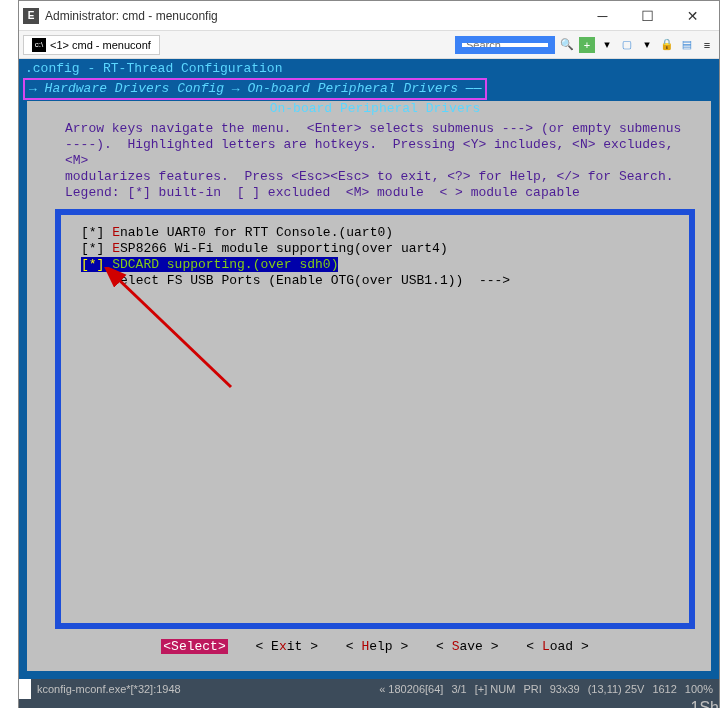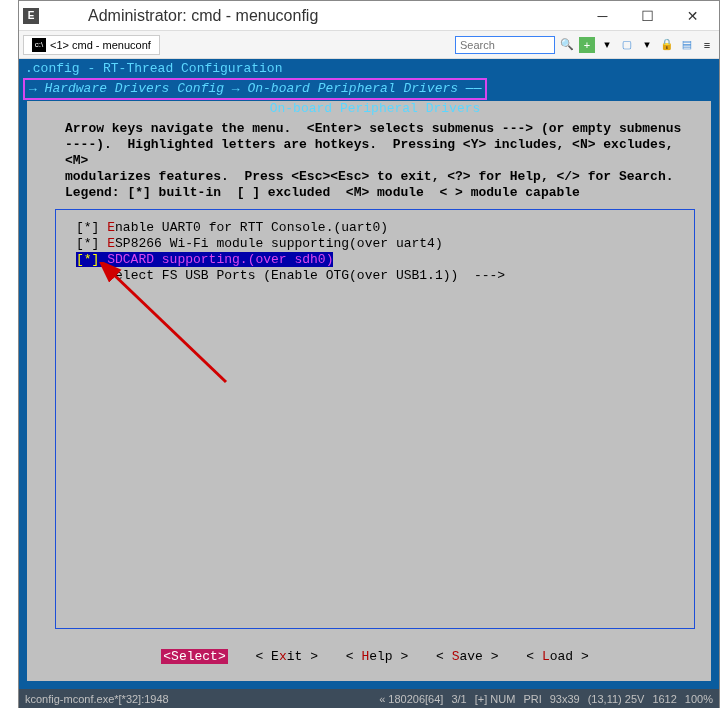--- a/index.html
+++ b/index.html
@@ -2,57 +2,57 @@
 <html><head>
   <meta charset="utf-8">
   <style>
     * { margin: 0; padding: 0; box-sizing: border-box; }
     body { font-family: 'Segoe UI', Tahoma, sans-serif; background: #fff; width: 723px; height: 708px; overflow: hidden; }
     
     .window { border: 1px solid #888; background: #fff; width: 702px; margin-left: 18px; }
     
     .titlebar { display: flex; align-items: center; height: 30px; background: #fff; border-bottom: 1px solid #ddd; padding: 0 4px; }
     .titlebar-icon { width: 16px; height: 16px; background: #4a4a4a; margin-right: 6px; display: flex; align-items: center; justify-content: center; color: #fff; font-size: 10px; font-weight: bold; }
-    .titlebar-text { flex: 1; font-size: 16px; color: #333; margin-left: 43px; }
+    .titlebar-text { flex: 1; font-size: 12px; color: #333; }
     .titlebar-btns { display: flex; }
     .titlebar-btn { width: 45px; height: 29px; display: flex; align-items: center; justify-content: center; font-size: 14px; color: #333; }
     
     .toolbar { display: flex; align-items: center; height: 28px; padding: 2px 4px; border-bottom: 1px solid #ddd; background: #f5f5f5; }
     .tab { display: flex; align-items: center; padding: 2px 8px; background: #fff; border: 1px solid #ccc; font-size: 11px; }
     .tab-icon { width: 14px; height: 14px; background: #000; margin-right: 4px; display: flex; align-items: center; justify-content: center; color: #fff; font-size: 8px; }
     .toolbar-right { margin-left: auto; display: flex; align-items: center; gap: 4px; }
-    .search-box { width: 100px; height: 18px; border: 1px solid #3b82f6; font-size: 11px; padding: 0 4px; }
+    .search-box { width: 100px; height: 18px; border: 7px solid #3b82f6; font-size: 11px; padding: 0 4px; }
     .search-icon { width: 16px; height: 16px; color: #888; font-size: 11px; display: flex; align-items: center; justify-content: center; }
     .tbicon { width: 16px; height: 16px; display: flex; align-items: center; justify-content: center; font-size: 11px; }
     .tbicon.green { background: #5cb85c; color: #fff; }
     .tbicon.lock { color: #e8a33d; }
     
     .terminal { background: #0a5c9e; padding: 2px; font-family: 'Consolas', 'Courier New', monospace; font-size: 13px; line-height: 16px; position: relative; }
     .config-line { color: #5bd7ff; padding: 0 4px; }
     .breadcrumb { color: #5bd7ff; padding: 1px 4px; border: 2px solid #d946ef; margin: 1px 2px; width: fit-content; font-style: italic; }
     
     .inner-box { background: #c0c0c0; margin: 0 6px 6px 6px; padding: 2px 2px 12px 14px; position: relative; }
     .inner-title { color: #5bd7ff; text-align: center; font-size: 13px; margin-top: -2px; }
-    .help-text { color: #000000; padding: 4px 16px 2px 24px; font-size: 13px; line-height: 16px; white-space: pre-wrap; font-weight: bold; }
+    .help-text { color: #4c1d95; padding: 4px 16px 2px 24px; font-size: 13px; line-height: 16px; white-space: pre-wrap; }
     
-    .menu-box { background: #c0c0c0; border: 1px solid #1d4ed8; margin: 6px 14px 16px 14px; min-height: 420px; padding: 10px 20px; position: relative; }
+    .menu-box { background: #c0c0c0; border: 6px solid #1d4ed8; margin: 6px 14px 6px 14px; min-height: 420px; padding: 10px 20px; position: relative; }
     .menu-item { color: #000; font-size: 13px; line-height: 16px; white-space: pre; }
     .menu-item .hotkey { color: #b00000; }
     .menu-item.selected { display: inline-block; }
     .menu-item.selected .bracket { background: #00a; color: #ff0; }
-    .menu-item.selected .text { background: #00a; color: #d946ef; text-align: center; }
+    .menu-item.selected .text { background: #00a; color: #84cc16; text-align: center; }
     
     .arrow-svg { position: absolute; left: 40px; top: 52px; pointer-events: none; }
     
     .button-bar { text-align: center; color: #000; font-size: 13px; padding: 4px 0; }
     .button-bar .btn { margin: 0 10px; }
     .button-bar .btn.active { background: #be185d; color: #fff; padding: 0 2px; }
     .button-bar .hotkey { color: #b00000; }
     
-    .statusbar { background: #3c4b5a; color: #c0c0c0; height: 20px; display: flex; align-items: center; font-size: 11px; padding: 0 6px; }
+    .statusbar { background: #3c4b5a; color: #c0c0c0; height: 20px; display: flex; align-items: center; font-size: 11px; padding: 0 6px; margin-left: 12px; }
     .statusbar-left { flex: 0 0 auto; }
     .statusbar-right { margin-left: auto; display: flex; gap: 8px; justify-content: center; }
     .statusbar-2 { background: #3c4b5a; color: #c0c0c0; height: 18px; display: flex; align-items: center; justify-content: flex-end; font-size: 16px; }
   </style>
 </head>
 <body>
 
 <div class="window">
   <div class="titlebar">
     <div class="titlebar-icon">E</div>

